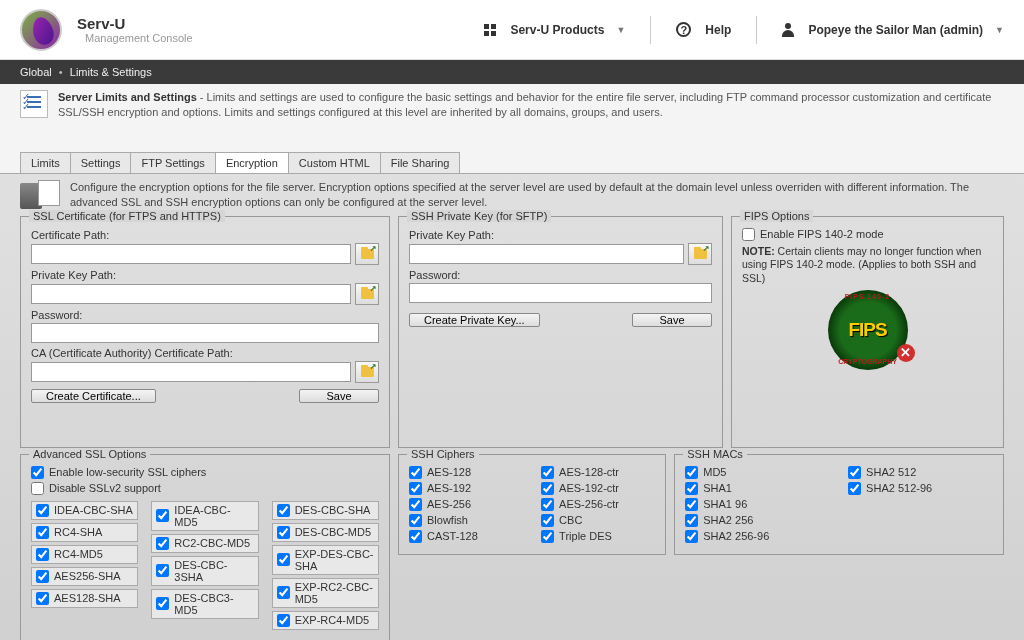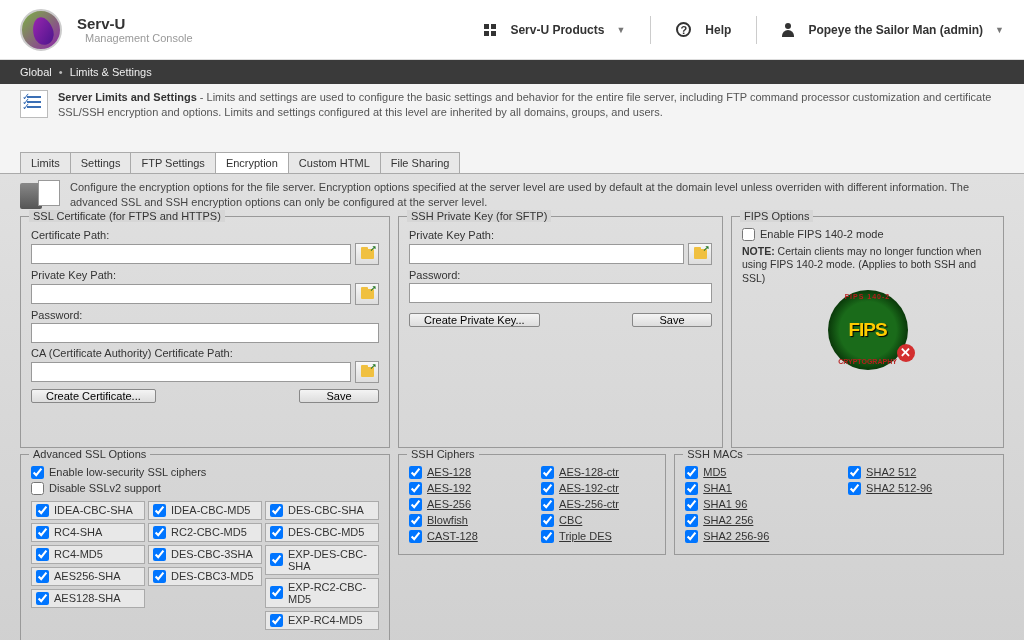--- a/index.html
+++ b/index.html
@@ -49,25 +49,25 @@
 .checkbox-row input { margin-right: 5px; }
 .note { font-size: 10.5px; color: #333; margin-top: 4px; line-height: 1.3; }
 .note b { font-weight: bold; }
 .fips-badge { width: 88px; height: 72px; margin: 6px auto 0 auto; position: relative; }
 .fips-ring { width: 80px; height: 80px; border-radius: 50%; background: radial-gradient(circle, #1a6b1a 50%, #0a3a0a 70%); position: absolute; left: 4px; top: -2px; display: flex; align-items: center; justify-content: center; }
 .fips-txt { font-family: Arial Black, sans-serif; font-size: 19px; font-weight: 900; color: #ffcc00; letter-spacing: -1px; text-shadow: 1px 1px 1px #000; }
 .fips-arc-t { position: absolute; top: 3px; width: 100%; text-align: center; font-size: 7px; color: #b71c1c; font-weight: bold; letter-spacing: 1px; }
 .fips-arc-b { position: absolute; bottom: 5px; width: 100%; text-align: center; font-size: 7px; color: #b71c1c; font-weight: bold; }
 .fips-x { position: absolute; right: -3px; bottom: 2px; width: 18px; height: 18px; border-radius: 50%; background: #d32f2f; color: #fff; font-size: 13px; font-weight: bold; display: flex; align-items: center; justify-content: center; }
 .adv-ssl { width: 370px; margin-top: 6px; }
-.cipher-cols { display: flex; gap: 3px; margin-top: 2px; }
+.cipher-cols { display: flex; gap: 13px; margin-top: 2px; }
 .cipher-col { flex: 1; }
 .cipher-item { display: flex; align-items: center; border: 1px solid #aaa; background: #e8e8e8; padding: 2px 4px; margin: 3px 0; font-size: 11px; }
 .cipher-item input { margin-right: 5px; }
-.ssh-group-row { display: flex; gap: 8px; margin-top: 6px; text-decoration: underline; }
+.ssh-group-row { display: flex; gap: 8px; margin-top: 6px; }
 .ssh-ciphers-box { flex: 1.6; }
 .ssh-macs-box { flex: 2; }
 .two-col { display: flex; gap: 18px; }
 .two-col > div { flex: 1; }
 .ic-grid { display: inline-block; width: 12px; height: 12px; position: relative; }
 .ic-grid::before { content: ""; position: absolute; width: 5px; height: 5px; background: #333; box-shadow: 7px 0 0 #333, 0 7px 0 #333, 7px 7px 0 #333; }
 .ic-help { display: inline-flex; width: 15px; height: 15px; border-radius: 50%; border: 2px solid #333; align-items: center; justify-content: center; font-weight: bold; font-size: 11px; }
 .ic-user { display: inline-block; width: 12px; height: 12px; position: relative; }
 .ic-user::before { content: ""; position: absolute; width: 6px; height: 6px; border-radius: 50%; background: #333; left: 3px; top: -1px; }
 .ic-user::after { content: ""; position: absolute; width: 12px; height: 7px; border-radius: 6px 6px 0 0; background: #333; bottom: -1px; }

